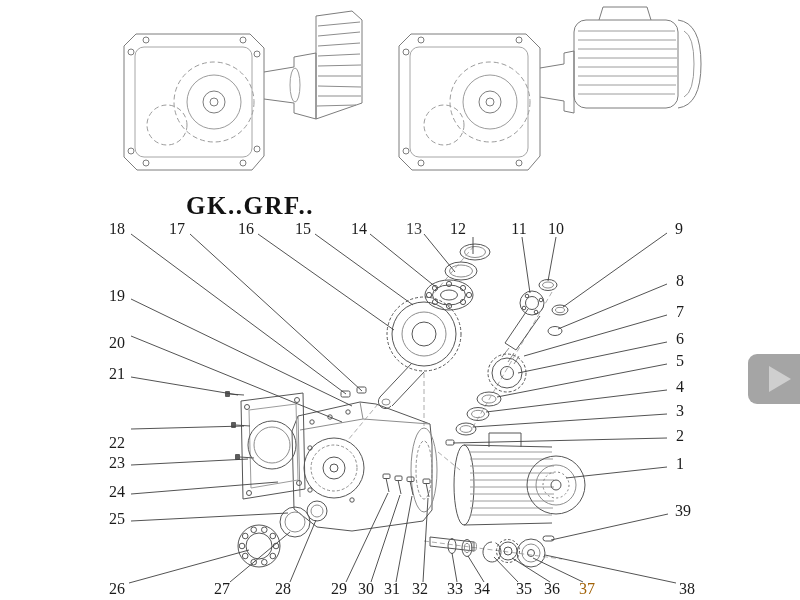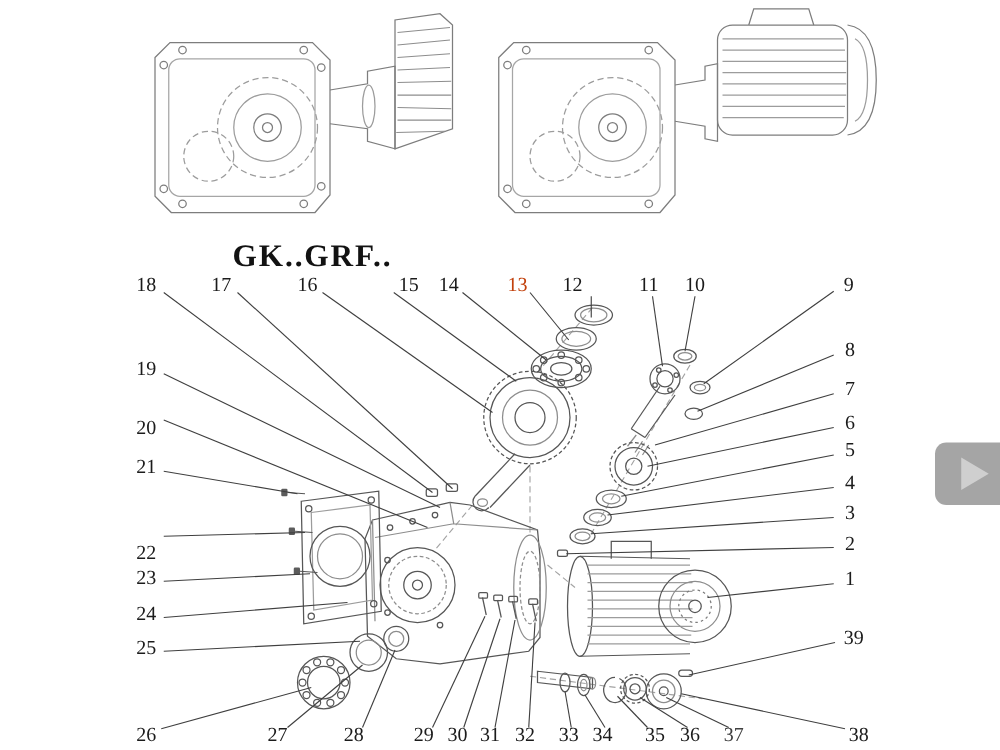--- a/index.html
+++ b/index.html
@@ -300,23 +300,23 @@
       <path d="M769,366 L769,392 L791,379 Z" fill="#cfcfcf" stroke="none"></path>
     </g>
   </svg>
 
   <div class="model-label left">GK..GRF..</div>
 
   <div id="callout-layer">
       <span class="callout" style="left: 117px; top: 229px; color: rgb(27, 27, 27);">18</span>
       <span class="callout" style="left: 177px; top: 229px; color: rgb(27, 27, 27);">17</span>
       <span class="callout" style="left: 246px; top: 229px; color: rgb(27, 27, 27);">16</span>
-      <span class="callout" style="left: 303px; top: 229px; color: rgb(27, 27, 27); margin-left: 24px;">15</span>
+      <span class="callout" style="left: 303px; top: 229px; color: rgb(27, 27, 27);">15</span>
       <span class="callout" style="left: 359px; top: 229px; color: rgb(27, 27, 27);">14</span>
-      <span class="callout" style="left: 414px; top: 229px; color: #c2410c;">13</span>
+      <span class="callout" style="left: 414px; top: 229px; color: #404040;">13</span>
       <span class="callout" style="left: 458px; top: 229px; color: rgb(27, 27, 27);">12</span>
       <span class="callout" style="left: 519px; top: 229px; color: rgb(27, 27, 27);">11</span>
       <span class="callout" style="left: 556px; top: 229px; color: rgb(27, 27, 27);">10</span>
       <span class="callout" style="left: 679px; top: 229px; color: rgb(27, 27, 27);">9</span>
       <span class="callout" style="left: 680px; top: 281px; color: rgb(27, 27, 27);">8</span>
       <span class="callout" style="left: 680px; top: 312px; color: rgb(27, 27, 27);">7</span>
       <span class="callout" style="left: 680px; top: 339px; color: rgb(27, 27, 27);">6</span>
       <span class="callout" style="left: 680px; top: 361px; color: rgb(27, 27, 27);">5</span>
       <span class="callout" style="left: 680px; top: 387px; color: rgb(27, 27, 27);">4</span>
       <span class="callout" style="left: 680px; top: 411px; color: rgb(27, 27, 27);">3</span>
@@ -335,15 +335,15 @@
       <span class="callout" style="left: 222px; top: 589px; color: rgb(27, 27, 27);">27</span>
       <span class="callout" style="left: 283px; top: 589px; color: rgb(27, 27, 27);">28</span>
       <span class="callout" style="left: 339px; top: 589px; color: rgb(27, 27, 27);">29</span>
       <span class="callout" style="left: 366px; top: 589px; color: rgb(27, 27, 27);">30</span>
       <span class="callout" style="left: 392px; top: 589px; color: rgb(27, 27, 27);">31</span>
       <span class="callout" style="left: 420px; top: 589px; color: rgb(27, 27, 27);">32</span>
       <span class="callout" style="left: 455px; top: 589px; color: rgb(27, 27, 27);">33</span>
       <span class="callout" style="left: 482px; top: 589px; color: rgb(27, 27, 27);">34</span>
       <span class="callout" style="left: 524px; top: 589px; color: rgb(27, 27, 27);">35</span>
       <span class="callout" style="left: 552px; top: 589px; color: rgb(27, 27, 27);">36</span>
-      <span class="callout" style="left: 587px; top: 589px; color: #404040;">37</span>
+      <span class="callout" style="left: 587px; top: 589px; color: #a16207;">37</span>
     </div>
 </div>
 
 </body></html>

